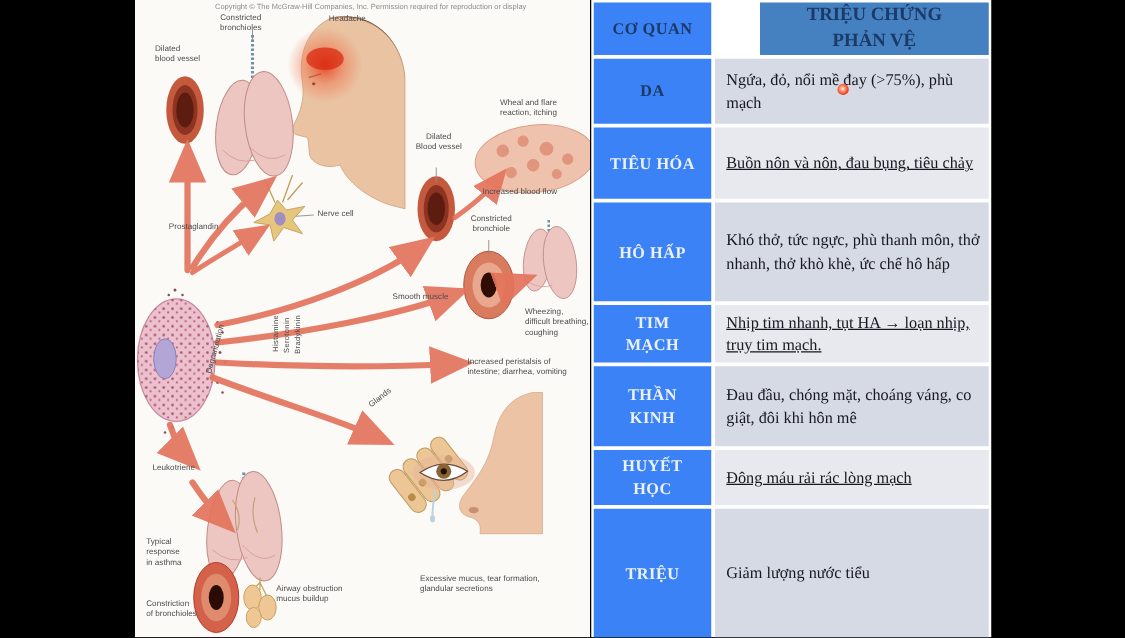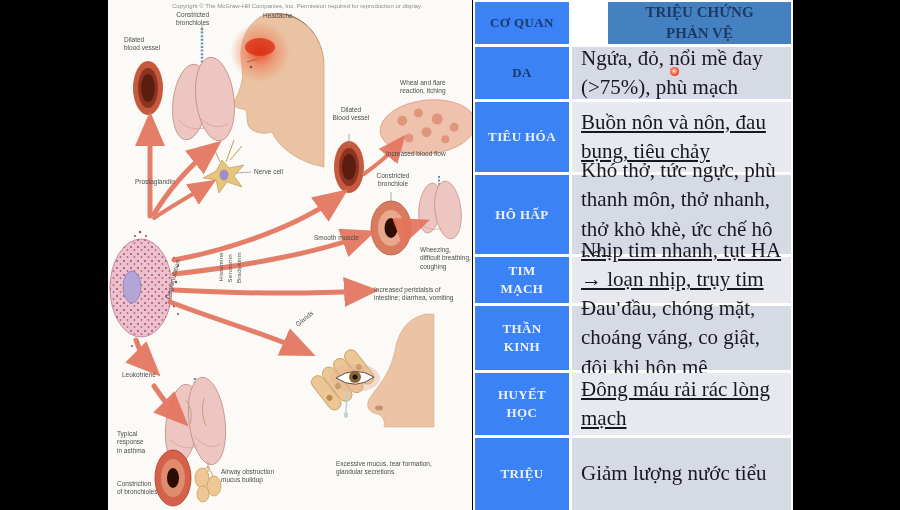--- a/index.html
+++ b/index.html
@@ -17,21 +17,21 @@
   
   #organ-table{position:absolute;left:473px;top:0;width:320px;height:510px;background:#fff;
                display:flex;flex-direction:column;gap:3px;padding:2px 2px 0 2px;box-sizing:border-box;}
   .trow{display:flex;gap:3px;flex:0 0 auto;}
   .trow.fill{flex:1 1 auto;}
   .cell-organ{width:94px;flex:0 0 94px;background:#3b82f6;display:flex;align-items:center;justify-content:center;
               text-align:center;font-family:"Liberation Serif","DejaVu Serif",serif;font-weight:bold;
               font-size:13px;line-height:1.35;letter-spacing:.4px;color:#ecf1fb;white-space:pre-line;}
   .cell-organ.dark, .cell-sym.head{color:#1b3a66;}
   .cell-sym{flex:1 1 auto;display:flex;align-items:center;
-            font-family:"Liberation Serif","DejaVu Serif",serif;font-size:21px;line-height:1.4;
+            font-family:"Liberation Serif","DejaVu Serif",serif;font-size:13px;line-height:1.4;
             color:#181820;padding:3px 6px 3px 9px;box-sizing:border-box;white-space:normal;}
   .cell-sym.head{background:#4580c0;justify-content:center;text-align:center;font-weight:bold;
                  font-size:15px;white-space:pre-line;padding:2px;margin-left:36px;}
   .band-a{background:#d6dae5;}
   .band-b{background:#e7e9ef;text-decoration:underline;}
   
   #laser-dot{position:absolute;left:670px;top:67px;width:9px;height:9px;border-radius:50%;
              background:radial-gradient(circle at 45% 45%, #ffe9dd 0%, #ff7a52 40%, #d92b12 75%, rgba(217,43,18,.25) 100%);}
 </style>
 </head>
@@ -247,39 +247,39 @@
   <div id="organ-table">
     <div class="trow" style="height:42px">
       <div class="cell-organ dark">CƠ QUAN</div>
       <div class="cell-sym head">TRIỆU CHỨNG
 PHẢN VỆ</div>
     </div>
     <div class="trow" style="height:52px">
       <div class="cell-organ dark">DA</div>
       <div class="cell-sym band-a">Ngứa, đỏ, nổi mề đay (&gt;75%), phù mạch</div>
     </div>
-    <div class="trow" style="height:70px">
+    <div class="trow" style="height:57px">
       <div class="cell-organ">TIÊU HÓA</div>
       <div class="cell-sym band-b">Buồn nôn và nôn, đau bụng, tiêu chảy</div>
     </div>
     <div class="trow" style="height:79px">
       <div class="cell-organ">HÔ HẤP</div>
       <div class="cell-sym band-a">Khó thở, tức ngực, phù thanh môn, thở nhanh, thở khò khè, ức chế hô hấp</div>
     </div>
     <div class="trow" style="height:46px">
       <div class="cell-organ">TIM
 MẠCH</div>
       <div class="cell-sym band-b">Nhịp tim nhanh, tụt HA → loạn nhịp, trụy tim mạch.</div>
     </div>
     <div class="trow" style="height:64px">
       <div class="cell-organ">THẦN
 KINH</div>
       <div class="cell-sym band-a">Đau đầu, chóng mặt, choáng váng, co giật, đôi khi hôn mê</div>
     </div>
-    <div class="trow" style="height:62px">
+    <div class="trow" style="height:44px">
       <div class="cell-organ">HUYẾT
 HỌC</div>
       <div class="cell-sym band-b">Đông máu rải rác lòng mạch</div>
     </div>
     <div class="trow fill">
       <div class="cell-organ">TRIỆU</div>
       <div class="cell-sym band-a">Giảm lượng nước tiểu</div>
     </div>
   </div>
 

